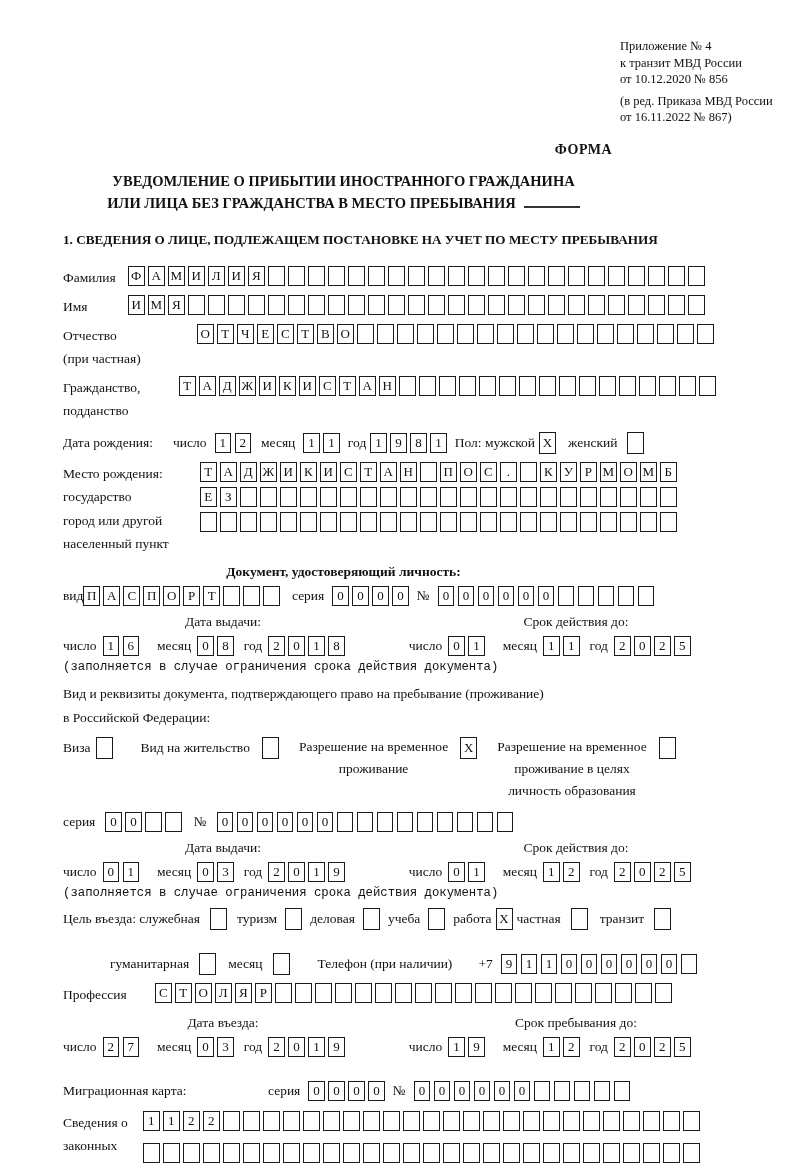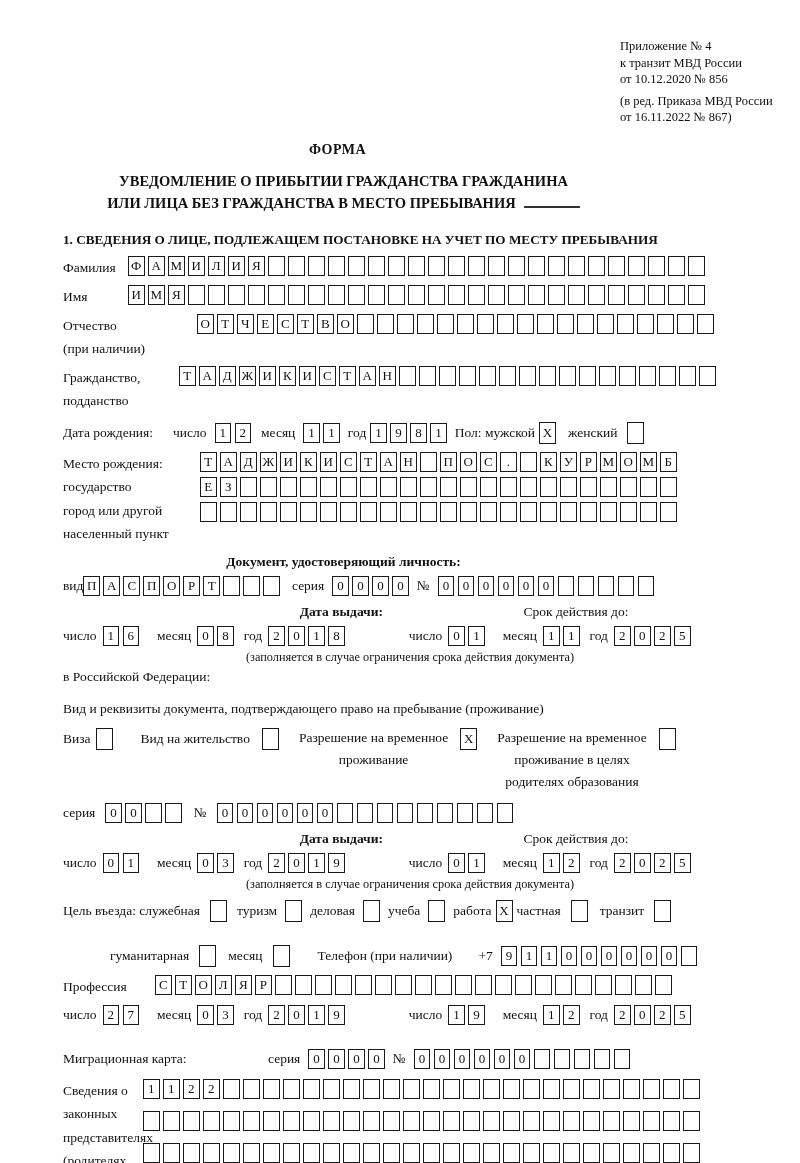--- a/index.html
+++ b/index.html
@@ -2,21 +2,21 @@
 <html><head>
 <meta charset="utf-8">
 <style>
   * { margin:0; padding:0; box-sizing:border-box; }
   html,body { width:800px; background:#ffffff; }
   body { height:1163px; overflow:hidden; font-family:"Liberation Serif", serif; color:#111; }
   .page { width:646px; height:1163px; padding:38px 22px 0 63px; }
 
   .hdr { margin-left:557px; font-size:12.5px; line-height:16.5px; white-space:nowrap; }
   .hdr .grp2 { margin-top:5px; }
-  .forma { text-align:center; padding-right:12px; font-weight:bold; font-size:14px; margin-top:16px; letter-spacing:.5px; }
+  .forma { text-align:right; padding-right:12px; font-weight:bold; font-size:14px; margin-top:16px; letter-spacing:.5px; }
 
   .title { text-align:center; font-weight:bold; font-size:14.5px; line-height:22px; margin-top:12px; }
   .blank-line { display:inline-block; width:56px; border-bottom:2px solid #333; height:13px; margin-left:8px; }
 
   .sec { font-weight:bold; font-size:13.2px; margin-top:18px; white-space:nowrap; }
 
   .row { display:flex; align-items:flex-start; margin-top:5px; }
   .lbl { font-size:13.5px; line-height:24px; white-space:nowrap; }
 
   .boxes { display:inline-flex; gap:3.5px; flex:none; }
@@ -34,30 +34,30 @@
   .w165 { width:165px; flex:none; }
   .lblcol { font-size:13.5px; line-height:23.5px; }
 
   .boxrow { margin-bottom:5px; }
   .boxrow:last-child { margin-bottom:0; }
   .reps .boxrow { margin-bottom:12px; }
 
   .center-bold { text-align:center; font-weight:bold; font-size:13.5px; margin-top:8px; }
 
   .dhdr { display:flex; margin-top:6px; }
-  .dhdr .left  { width:320px; text-align:right; font-size:13.5px; flex:none;font-weight:bold; }
+  .dhdr .left  { width:320px; text-align:center; font-size:13.5px; flex:none; }
   .dhdr .right { width:310px; text-align:center; font-size:13.5px; flex:none; margin-left:38px; }
 
   .daterow { display:flex; align-items:center; margin-top:4px; }
   .dgrp { display:flex; align-items:center; }
   .dgrp .lbl { margin-right:6px; }
   .dgrp .boxes { margin-right:10px; }
   .dgrp2 { margin-left:54px; }
 
-  .note { font-size:12.3px; text-align:right; padding-right:50px; margin-top:2px; }
+  .note { font-size:12.3px; text-align:left; padding-right:50px; margin-top:2px;font-family:Liberation Mono, monospace; }
   .gap8  { margin-left:8px; }
   .gap10 { margin-left:10px; }
   .gap12 { margin-left:12px; }
   .gap20 { margin-left:20px; }
   .gap28 { margin-left:28px; }
   .gap40 { margin-left:40px; }
 
   .ctr { text-align:center; font-size:13.5px; line-height:22px; white-space:nowrap; }
   .permit-row { display:flex; align-items:flex-start; margin-top:6px; }
 </style>
@@ -70,27 +70,27 @@
     <div>Приложение № 4</div>
     <div>к транзит МВД России</div>
     <div>от 10.12.2020 № 856</div>
     <div class="grp2">(в ред. Приказа МВД России</div>
     <div>от 16.11.2022 № 867)</div>
   </div>
 
   <div class="forma">ФОРМА</div>
 
   <div class="title">
-    <div>УВЕДОМЛЕНИЕ О ПРИБЫТИИ ГРАЖДАНСТВА ГРАЖДАНИНА</div>
+    <div>УВЕДОМЛЕНИЕ О ПРИБЫТИИ ИНОСТРАННОГО ГРАЖДАНИНА</div>
     <div><span>ИЛИ ЛИЦА БЕЗ ГРАЖДАНСТВА В МЕСТО ПРЕБЫВАНИЯ</span><span class="blank-line"></span></div>
   </div>
 
   <div class="sec">1. СВЕДЕНИЯ О ЛИЦЕ, ПОДЛЕЖАЩЕМ ПОСТАНОВКЕ НА УЧЕТ ПО МЕСТУ ПРЕБЫВАНИЯ</div>
 
-  <div class="row" style="margin-top:8px;">
+  <div class="row" style="margin-top:18px;">
     <span class="lbl w65">Фамилия</span>
     <span class="boxes">
         <span class="cell">Ф</span>
         <span class="cell">А</span>
         <span class="cell">М</span>
         <span class="cell">И</span>
         <span class="cell">Л</span>
         <span class="cell">И</span>
         <span class="cell">Я</span>
         <span class="cell"></span>
@@ -149,21 +149,21 @@
         <span class="cell"></span>
         <span class="cell"></span>
         <span class="cell"></span>
         <span class="cell"></span>
       </span>
   </div>
 
   <div class="row">
     <span class="w134 lblcol">
       <div>Отчество</div>
-      <div>(при наличии)</div>
+      <div>(при частная)</div>
     </span>
     <span class="boxes">
         <span class="cell">О</span>
         <span class="cell">Т</span>
         <span class="cell">Ч</span>
         <span class="cell">Е</span>
         <span class="cell">С</span>
         <span class="cell">Т</span>
         <span class="cell">В</span>
         <span class="cell">О</span>
@@ -418,37 +418,37 @@
           <span class="cell">2</span>
           <span class="cell">0</span>
           <span class="cell">2</span>
           <span class="cell">5</span>
         </span>
     </span>
   </div>
 
   <div class="note">(заполняется в случае ограничения срока действия документа)</div>
 
+  <div class="lbl" style="margin-top:8px;">Вид и реквизиты документа, подтверждающего право на пребывание (проживание)</div>
   <div class="lbl">в Российской Федерации:</div>
-  <div class="lbl" style="margin-top:8px;">Вид и реквизиты документа, подтверждающего право на пребывание (проживание)</div>
 
   <div class="permit-row">
     <span class="lbl">Виза</span>
     <span class="cb" style="margin-left:5px;"></span>
     <span class="lbl gap28">Вид на жительство</span>
     <span class="cb gap12"></span>
     <span class="ctr gap20">
       <div>Разрешение на временное</div>
       <div>проживание</div>
     </span>
     <span class="cb gap12">X</span>
     <span class="ctr gap20">
       <div>Разрешение на временное</div>
       <div>проживание в целях</div>
-      <div>родителях образования</div>
+      <div>личность образования</div>
     </span>
     <span class="cb gap12"></span>
   </div>
 
   <div class="row" style="align-items:center; margin-top:8px;">
     <span class="lbl">серия</span>
     <span class="boxes gap10">
         <span class="cell">0</span>
         <span class="cell">0</span>
         <span class="cell"></span>
@@ -585,20 +585,24 @@
         <span class="cell"></span>
         <span class="cell"></span>
         <span class="cell"></span>
         <span class="cell"></span>
         <span class="cell"></span>
         <span class="cell"></span>
         <span class="cell"></span>
       </span>
   </div>
 
+  <div class="dhdr" style="margin-top:8px;">
+    <span class="left">Дата въезда:</span>
+    <span class="right">Срок пребывания до:</span>
+  </div>
 
   <div class="daterow">
     <span class="dgrp">
       <span class="lbl">число</span>
       <span class="boxes">
           <span class="cell">2</span>
           <span class="cell">7</span>
         </span>
       <span class="lbl gap8">месяц</span>
       <span class="boxes">

